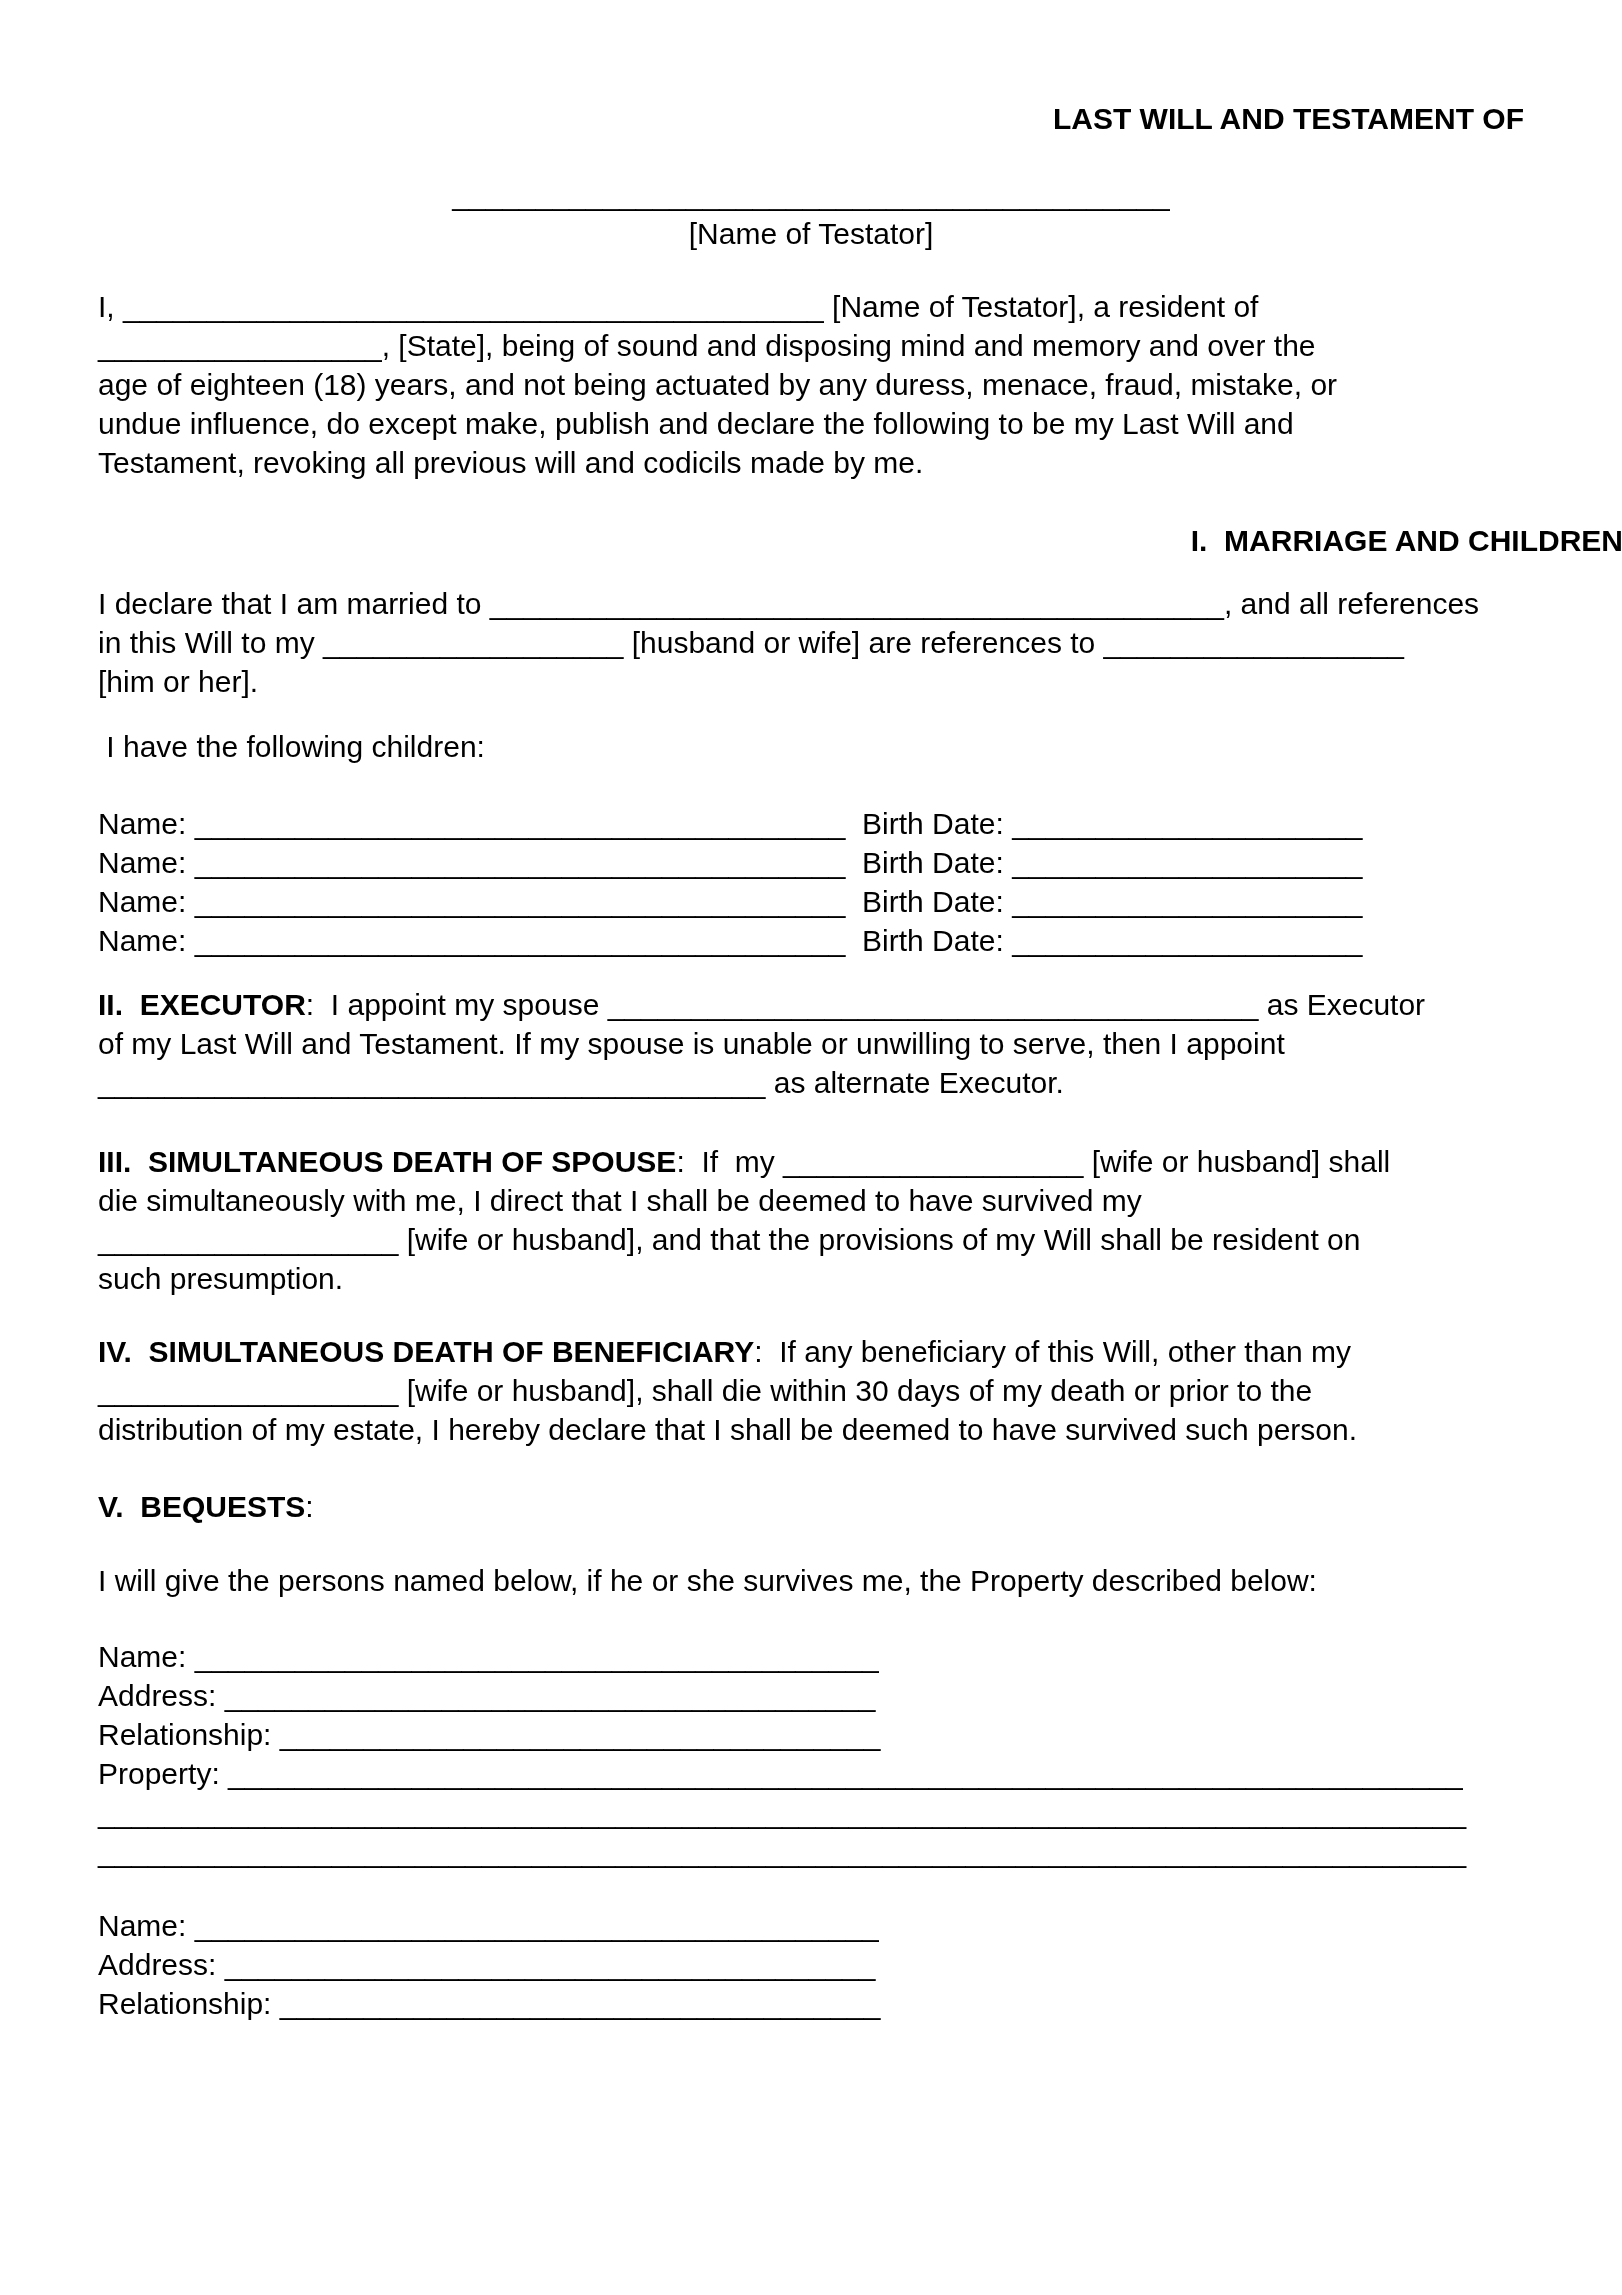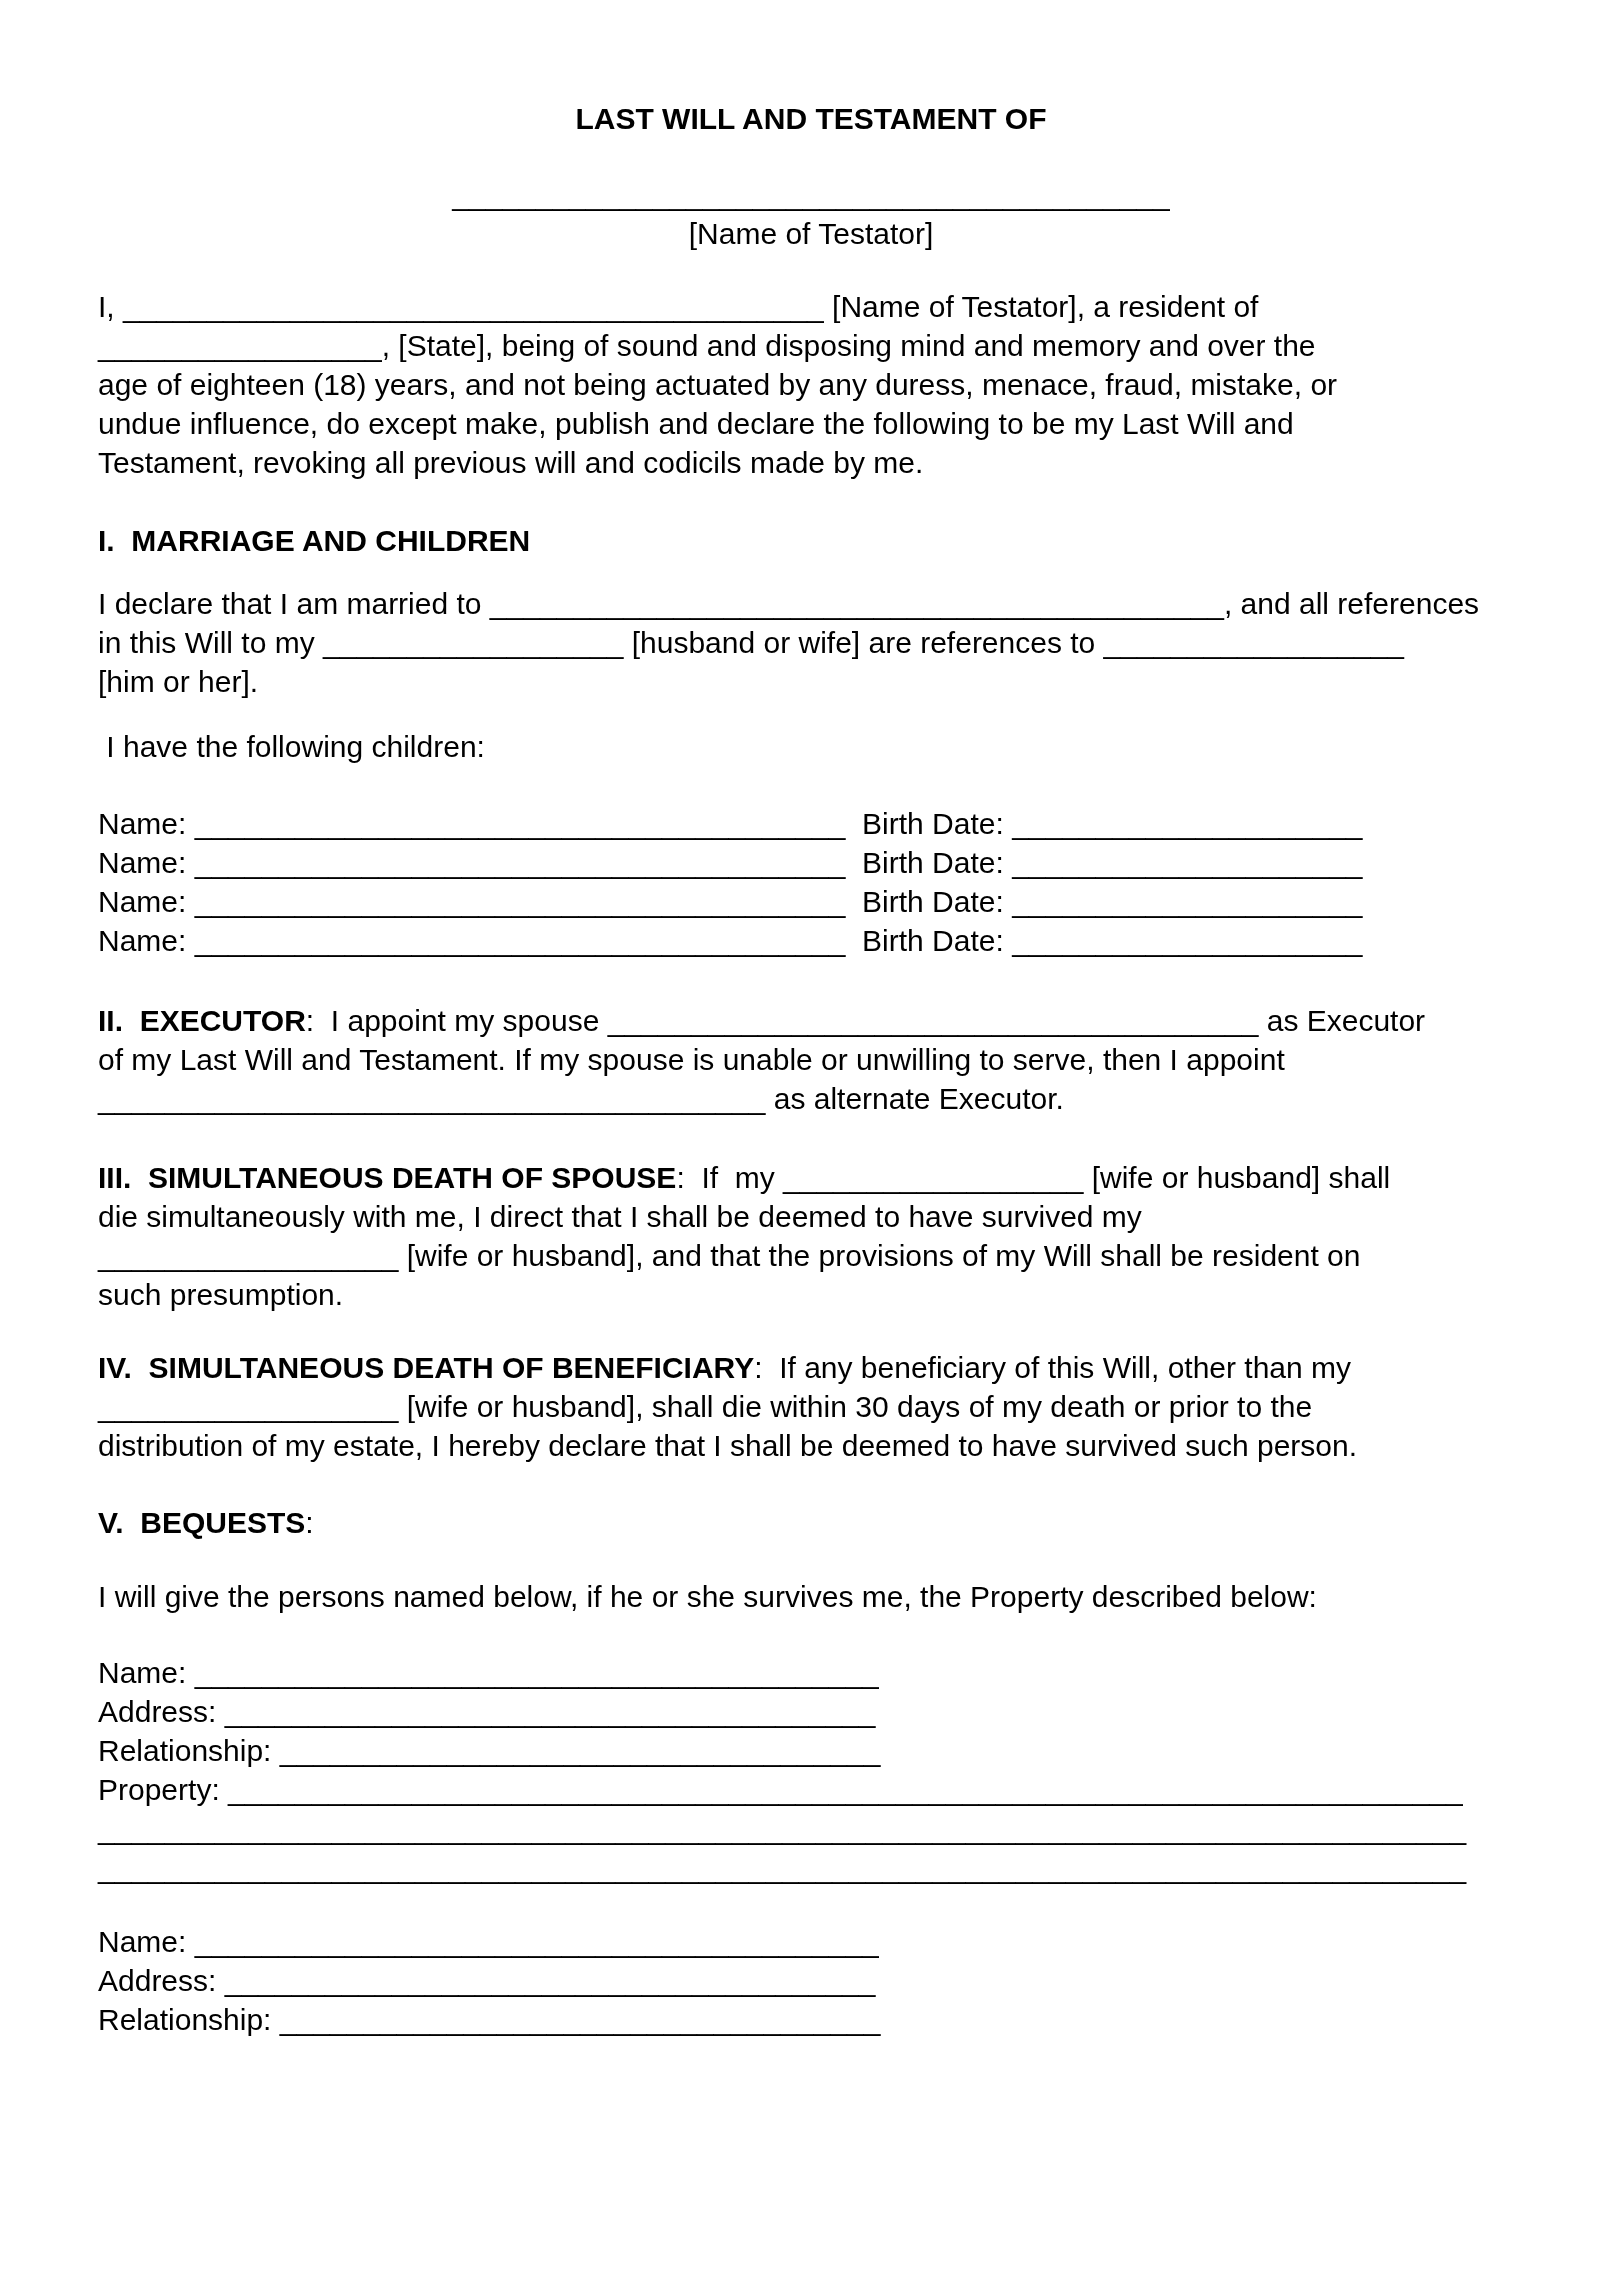--- a/index.html
+++ b/index.html
@@ -8,21 +8,21 @@
     width:1623px;height:2296px;
     box-sizing:border-box;
     background:#ffffff;color:#000000;
     font-family:"Liberation Sans",sans-serif;
     font-size:30px;line-height:39px;
     padding:99px 0 0 98px;
     overflow:hidden;
   }
   .line{white-space:pre;}
   .center{width:1426px;text-align:center;white-space:pre;}
-  .b{font-weight:700;}
+  .b{font-weight:700;text-align:right;}
 </style>
 </head>
 <body>
 
 <div class="page">
   <div class="center b">LAST WILL AND TESTAMENT OF</div>
 
   <div class="center" style="margin-top:37px">___________________________________________</div>
   <div class="center">[Name of Testator]</div>
 
@@ -44,21 +44,21 @@
 
   <div class="line" style="margin-top:26px"> I have the following children:</div>
 
   <div style="margin-top:38px">
     <div class="line"><span>Name: </span><span>_______________________________________</span><span>  Birth Date: </span><span>_____________________</span></div>
     <div class="line"><span>Name: </span><span>_______________________________________</span><span>  Birth Date: </span><span>_____________________</span></div>
     <div class="line"><span>Name: </span><span>_______________________________________</span><span>  Birth Date: </span><span>_____________________</span></div>
     <div class="line"><span>Name: </span><span>_______________________________________</span><span>  Birth Date: </span><span>_____________________</span></div>
   </div>
 
-  <div style="margin-top:41px">
+  <div style="margin-top:25px">
     <div class="line"><span class="b">II.  EXECUTOR</span><span>:  I appoint my spouse _______________________________________ as Executor</span></div>
     <div class="line">of my Last Will and Testament. If my spouse is unable or unwilling to serve, then I appoint</div>
     <div class="line">________________________________________ as alternate Executor.</div>
   </div>
 
 
   <div style="margin-top:40px">
     <div class="line"><span class="b">III.  SIMULTANEOUS DEATH OF SPOUSE</span><span>:  If  my __________________ [wife or husband] shall</span></div>
     <div class="line">die simultaneously with me, I direct that I shall be deemed to have survived my</div>
     <div class="line">__________________ [wife or husband], and that the provisions of my Will shall be resident on</div>

